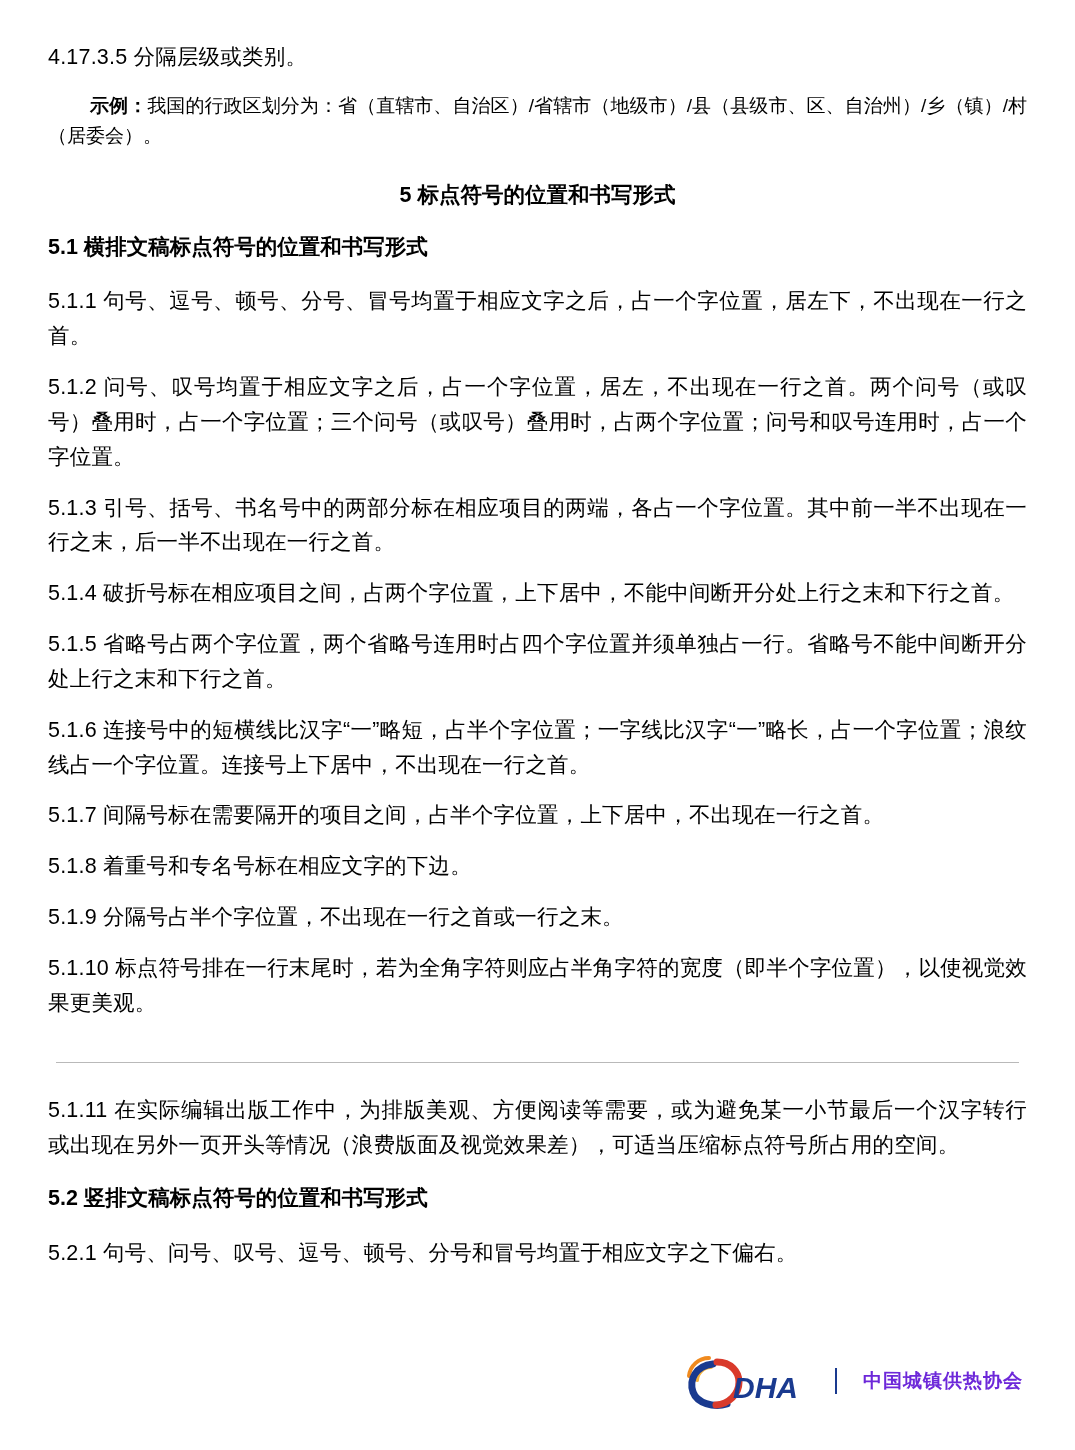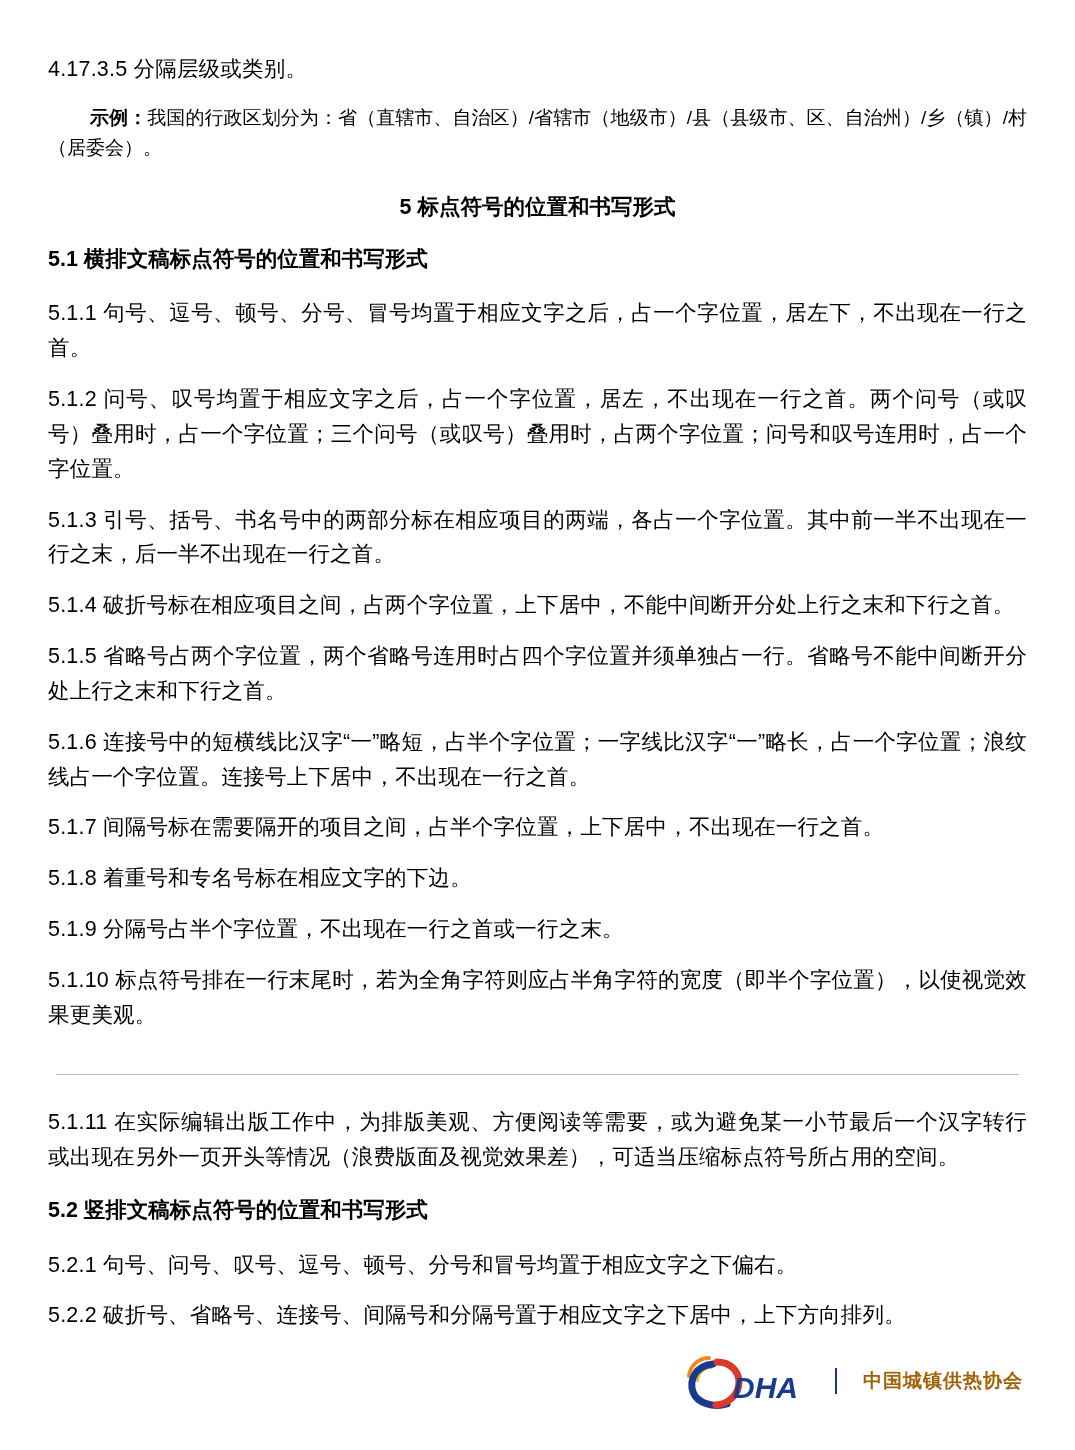--- a/index.html
+++ b/index.html
@@ -10,21 +10,21 @@
   body {
     font-family: "Liberation Sans", "DejaVu Sans", sans-serif;
     color: #000000;
   }
   .page {
     position: relative;
     width: 1075px;
     height: 1450px;
     background: #ffffff;
     box-sizing: border-box;
-    padding: 52px 48px 0 48px;
+    padding: 40px 48px 0 48px;
     overflow: hidden;
   }
   .para {
     font-size: 21.5px;
     line-height: 1.62;
     letter-spacing: 0.2px;
     margin: 0 0 16px 0;
     text-align: justify;
     text-justify: inter-ideograph;
   }
@@ -68,21 +68,21 @@
     align-items: center;
     gap: 24px;
   }
   .logo-mark {
     position: relative;
     width: 126px;
     height: 62px;
   }
   .logo-text {
     font-size: 19px;
-    color: #a16207;
+    color: #6d28d9;
     font-weight: bold;
     letter-spacing: 1px;
     white-space: nowrap;
   }
   .logo-sep {
     width: 2px;
     height: 26px;
     background: #1a3a8f;
     margin: 0 2px;
   }
@@ -111,21 +111,20 @@
   <p class="para">5.1.9 分隔号占半个字位置，不出现在一行之首或一行之末。</p>
   <p class="para">5.1.10 标点符号排在一行末尾时，若为全角字符则应占半角字符的宽度（即半个字位置），以使视觉效果更美观。</p>
 
   <hr class="rule">
 
   <p class="para">5.1.11 在实际编辑出版工作中，为排版美观、方便阅读等需要，或为避免某一小节最后一个汉字转行 或出现在另外一页开头等情况（浪费版面及视觉效果差），可适当压缩标点符号所占用的空间。</p>
 
   <h3 class="heading h-sub">5.2 竖排文稿标点符号的位置和书写形式</h3>
 
   <p class="para">5.2.1 句号、问号、叹号、逗号、顿号、分号和冒号均置于相应文字之下偏右。</p>
-  <p class="para">5.2.2 破折号、省略号、连接号、间隔号和分隔号置于相应文字之下居中，上下方向排列。</p>
 
   <div class="logo">
     <div class="logo-mark">
       <svg width="126" height="62" viewBox="0 0 126 62" xmlns="http://www.w3.org/2000/svg">
         <g fill="none" stroke="#f08a1e" stroke-width="4" stroke-linecap="round">
           <path d="M6 26 A20 20 0 0 1 26 8"></path>
           <path d="M14 30 A14 14 0 0 1 28 17" stroke="#f6b23c"></path>
         </g>
         <path d="M30 14 C12 16 6 30 10 42 C14 53 30 58 44 54" fill="none" stroke="#1a3a8f" stroke-width="7" stroke-linecap="round"></path>
         <path d="M34 12 C48 12 56 22 56 32 C56 44 46 54 33 55" fill="none" stroke="#d93a2b" stroke-width="7" stroke-linecap="round"></path>

